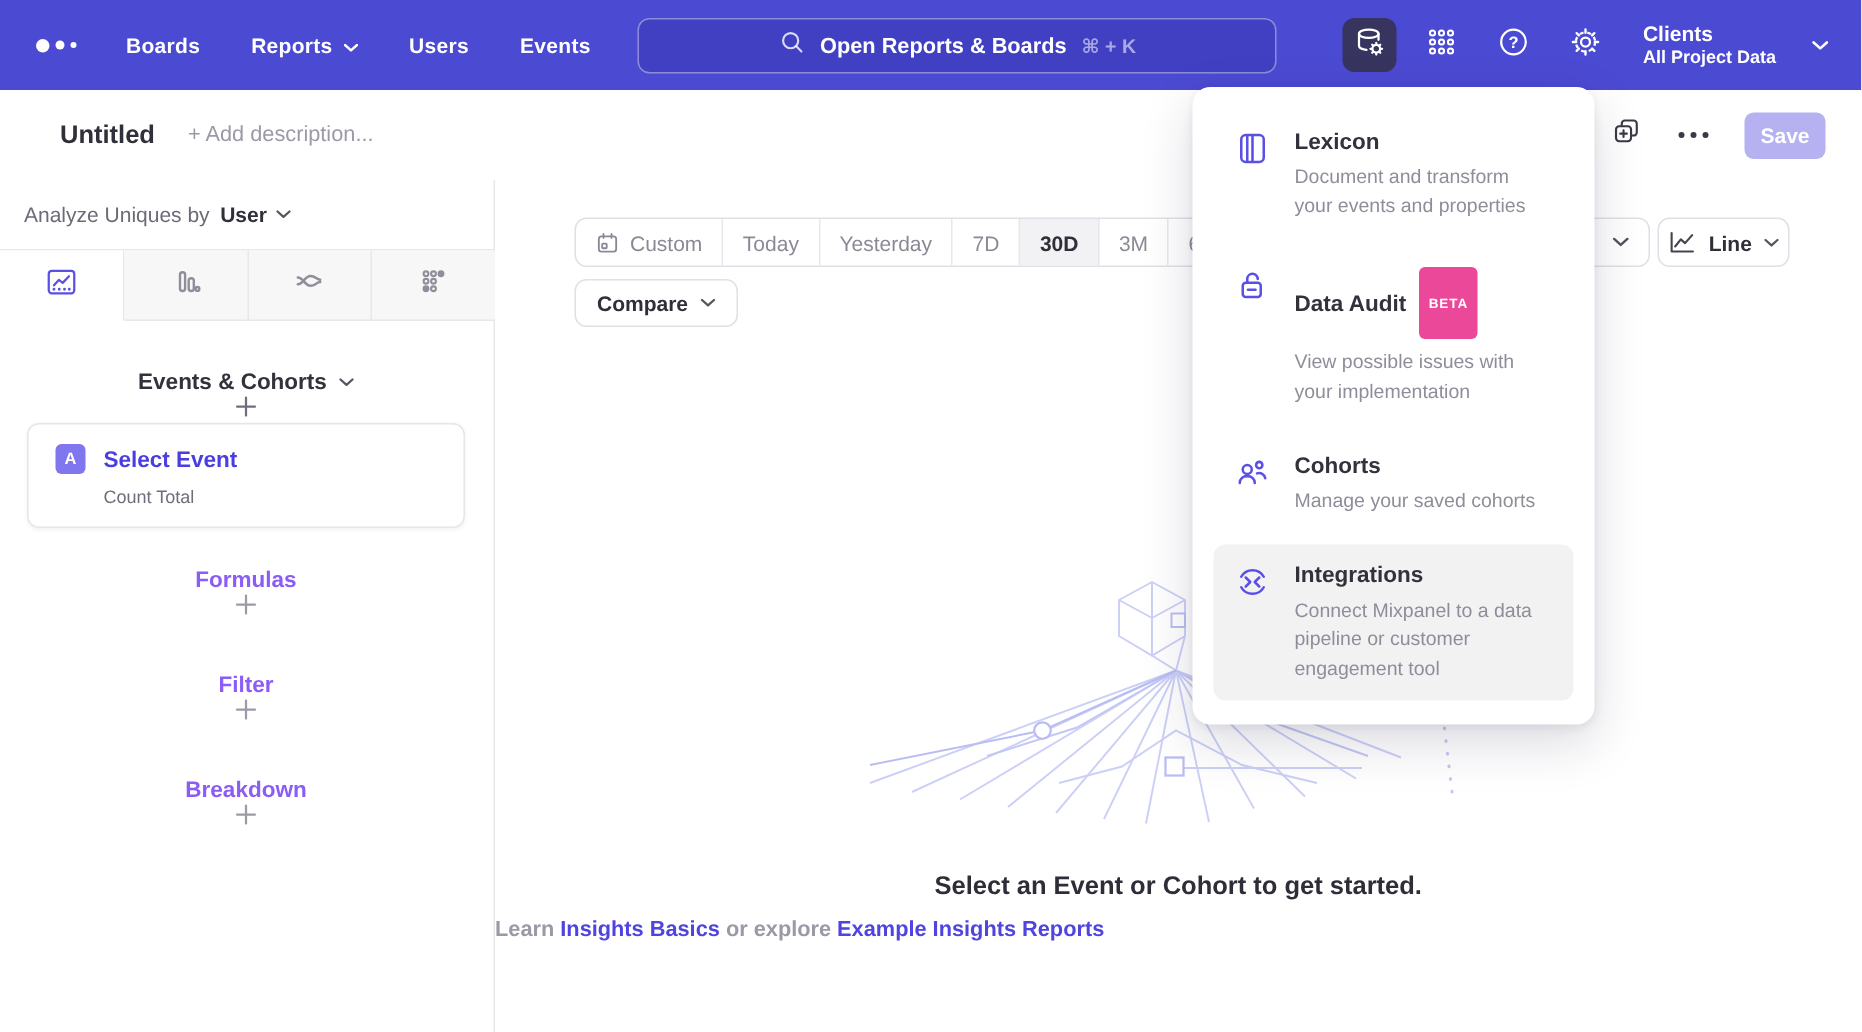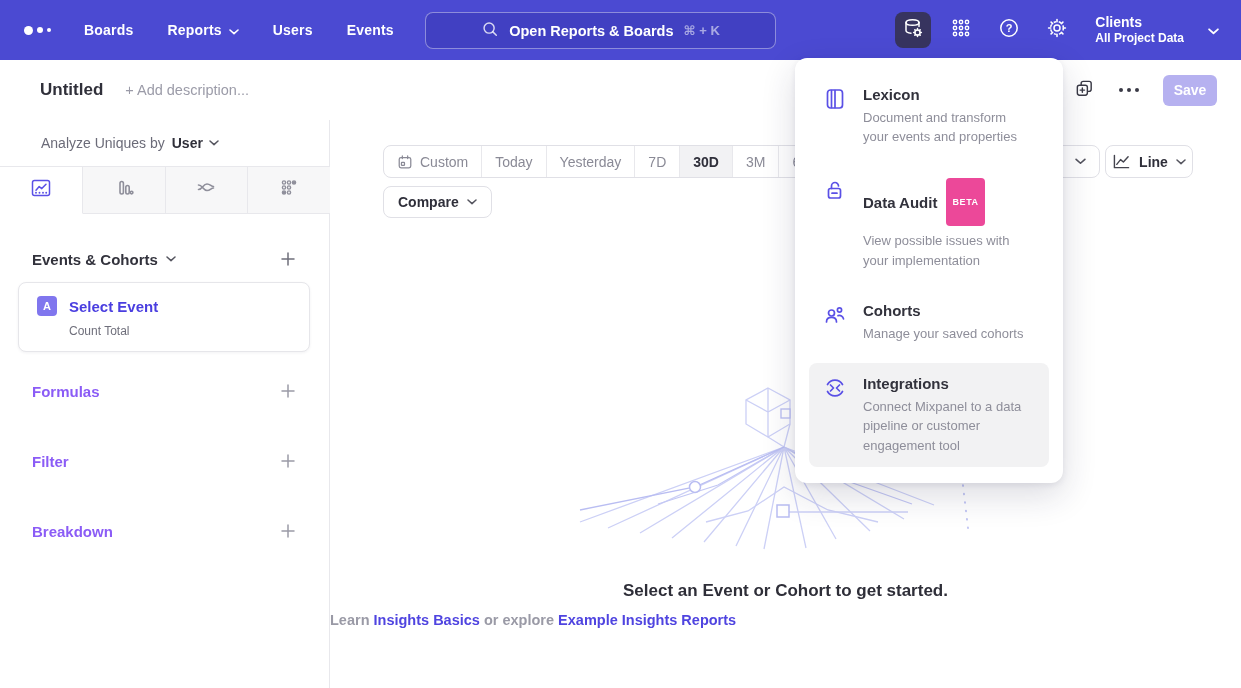--- a/index.html
+++ b/index.html
@@ -9,21 +9,21 @@
 
   
   .topnav { position:absolute; left:0; top:0; width:1241px; height:60px; background:#4b4ad2; display:flex; align-items:center; z-index:10; }
   .logo { display:flex; align-items:center; gap:4px; margin-left:24px; width:44px; }
   .logo .d1{ width:9px;height:9px;border-radius:50%;background:#fff; }
   .logo .d2{ width:6px;height:6px;border-radius:50%;background:#fff; }
   .logo .d3{ width:4px;height:4px;border-radius:50%;background:#fff; }
   .nav-links { display:flex; align-items:center; gap:34px; margin-left:16px; }
   .nav-link { color:#fff; font-size:14px; font-weight:700; letter-spacing:.2px; display:flex; align-items:center; gap:7px; cursor:pointer; }
   .chev { display:inline-block; }
-  .searchbar { position:absolute; left:425px; top:12px; width:351px; height:37px; border:1px solid rgba(255,255,255,.40); background:rgba(20,20,120,.18); border-radius:8px; display:flex; align-items:center; justify-content:center; gap:10px; cursor:pointer; }
+  .searchbar { position:absolute; left:425px; top:12px; width:426px; height:37px; border:1px solid rgba(255,255,255,.40); background:rgba(20,20,120,.18); border-radius:8px; display:flex; align-items:center; justify-content:center; gap:10px; cursor:pointer; }
   .searchbar .slabel { color:#fff; font-size:14.5px; font-weight:700; }
   .searchbar .skbd { color:rgba(255,255,255,.55); font-size:13px; font-weight:600; }
   .nav-right { position:absolute; right:0; top:0; height:60px; display:flex; align-items:center; gap:12px; padding-right:22px; }
   .icon-btn { width:36px; height:36px; border-radius:8px; display:flex; align-items:center; justify-content:center; cursor:pointer; color:#fff; }
   .icon-btn.active { background:#37345f; }
   .account { display:flex; flex-direction:column; justify-content:center; margin-left:8px; cursor:pointer; }
   .account .org { color:#fff; font-size:14px; font-weight:700; line-height:1.25; }
   .account .proj { color:#fff; font-size:12px; font-weight:700; line-height:1.25; }
   .acct-chev { margin-left:12px; cursor:pointer; }
 
@@ -32,28 +32,28 @@
   .rtitle { margin-left:40px; font-size:17px; font-weight:700; color:#30303a; cursor:pointer; }
   .rdesc { margin-left:22px; font-size:14.5px; color:#9b9ba8; cursor:pointer; }
   .rheader-right { position:absolute; right:24px; top:0; height:60px; display:flex; align-items:center; gap:24px; }
   .hicon { color:#3a3a46; cursor:pointer; display:flex; align-items:center; }
   .dots3 { display:flex; gap:4px; cursor:pointer; }
   .dots3 i { width:4px; height:4px; border-radius:50%; background:#3a3a46; }
   .save-btn { width:54px; height:31px; background:#b6b1f0; color:#fff; font-size:14px; font-weight:700; border:none; border-radius:6px; cursor:pointer; font-family:inherit; }
 
   
   .sidebar { position:absolute; left:0; top:120px; width:330px; height:568px; background:#fff; border-right:1px solid #e8e8ec; z-index:2; }
-  .analyze-row { position:absolute; left:0; top:0; width:100%; height:46px; display:flex; align-items:center; padding-left:41px; gap:7px; }
+  .analyze-row { position:absolute; left:0; top:0; width:100%; height:46px; display:flex; align-items:center; padding-left:16px; gap:7px; }
   .analyze-label { font-size:14px; color:#6b6b78; }
   .analyze-value { font-size:14px; font-weight:700; color:#30303a; cursor:pointer; display:flex; align-items:center; gap:6px; }
   .charttabs { position:absolute; left:0; top:46px; width:330px; height:48px; display:flex; border-top:1px solid #e8e8ec; }
   .ctab { flex:1 1 0; display:flex; align-items:center; justify-content:center; background:#f7f7f8; border-bottom:1px solid #e8e8ec; border-right:1px solid #e8e8ec; color:#8f8f9b; cursor:pointer; }
   .ctab:last-child { border-right:none; }
   .ctab.selected { background:#fff; border-bottom:1px solid transparent; color:#5a50e6; }
-  .side-row { position:absolute; left:0; width:330px; height:26px; display:flex; align-items:center; justify-content:space-between; padding:0 34px 0 32px; }
+  .side-row { position:absolute; left:0; width:330px; height:26px; display:flex; align-items:center; justify-content:space-between; padding:0 34px 0 32px;flex-direction:column; }
   .side-row .lbl-dark { font-size:15px; font-weight:700; color:#32323c; display:flex; align-items:center; gap:8px; cursor:pointer; }
   .side-row .lbl-gray { font-size:15px; font-weight:700; color:#8b5cf6;text-align:center; }
   .plus-btn { color:#6f6f7b; cursor:pointer; display:flex; align-items:center; }
   .event-card { position:absolute; left:18px; top:162px; width:292px; height:70px; background:#fff; border:1px solid #e6e6ea; border-radius:8px; box-shadow:0 1px 3px rgba(30,30,60,.06); cursor:pointer; }
   .ec-top { display:flex; align-items:center; gap:12px; margin:13px 0 0 18px; }
   .ec-badge { width:20px; height:20px; border-radius:4px; background:#8076ee; color:#fff; font-size:11px; font-weight:700; display:flex; align-items:center; justify-content:center; }
   .ec-title { font-size:15px; font-weight:700; color:#4a3ee0; }
   .ec-sub { margin:8px 0 0 50px; font-size:12px; color:#6f6f7b; }
 
   

